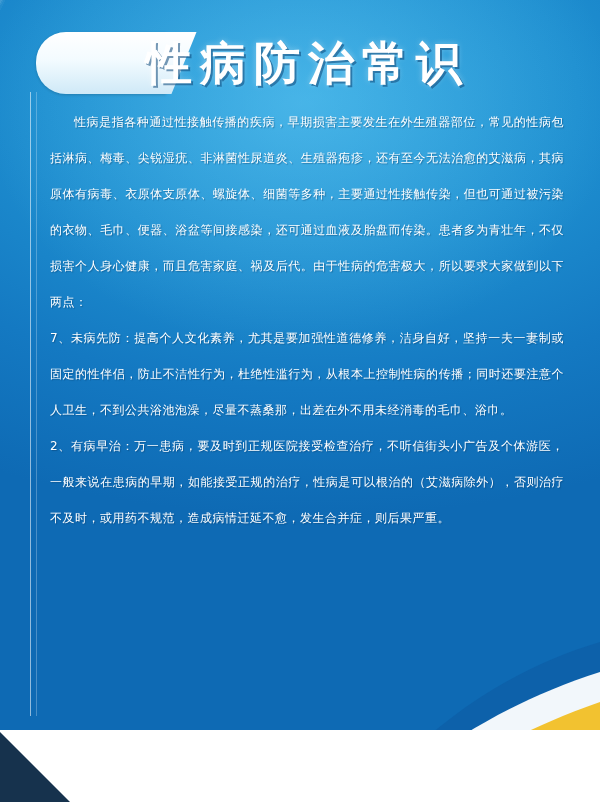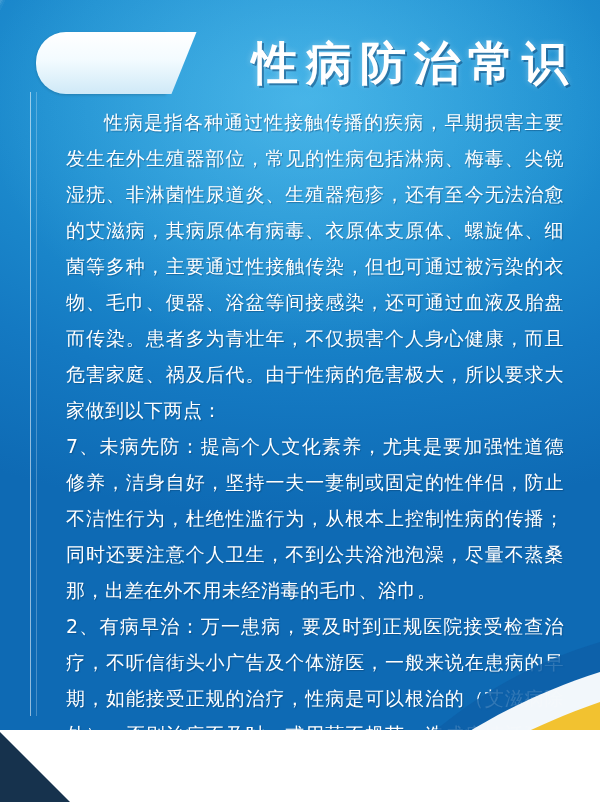--- a/index.html
+++ b/index.html
@@ -85,40 +85,40 @@
     width: 40px;
     height: 62px;
     background: linear-gradient(180deg, #ffffff 0%, #f3fbff 45%, #cfe9f7 100%);
     transform: skewX(-22deg);
   }
   .title-text {
     position: absolute;
     left: 110px;
     top: 2px;
     width: 430px;
-    text-align: right;
+    text-align: left;
     font-family: "DejaVu Sans", "Liberation Sans", sans-serif;
     font-size: 46px;
     line-height: 58px;
     font-weight: bold;
     letter-spacing: 8px;
     color: #ffffff;
     text-shadow: 2px 2px 0 rgba(10,70,120,.55), 0 0 6px rgba(255,255,255,.35);
     white-space: nowrap;
   }
 
   
   .body-text {
     position: absolute;
-    left: 66px;
+    left: 50px;
     right: 36px;
     top: 104px;
     color: #ffffff;
     font-family: "DejaVu Sans", "Liberation Sans", sans-serif;
-    font-size: 19px;
+    font-size: 12px;
     line-height: 36px;
     letter-spacing: .5px;
     text-align: justify;
     text-justify: inter-character;
     text-shadow: 1px 1px 1px rgba(8,60,105,.45);
   }
   .para {
     margin: 0 0 0 0;
   }
   .para.indent {

